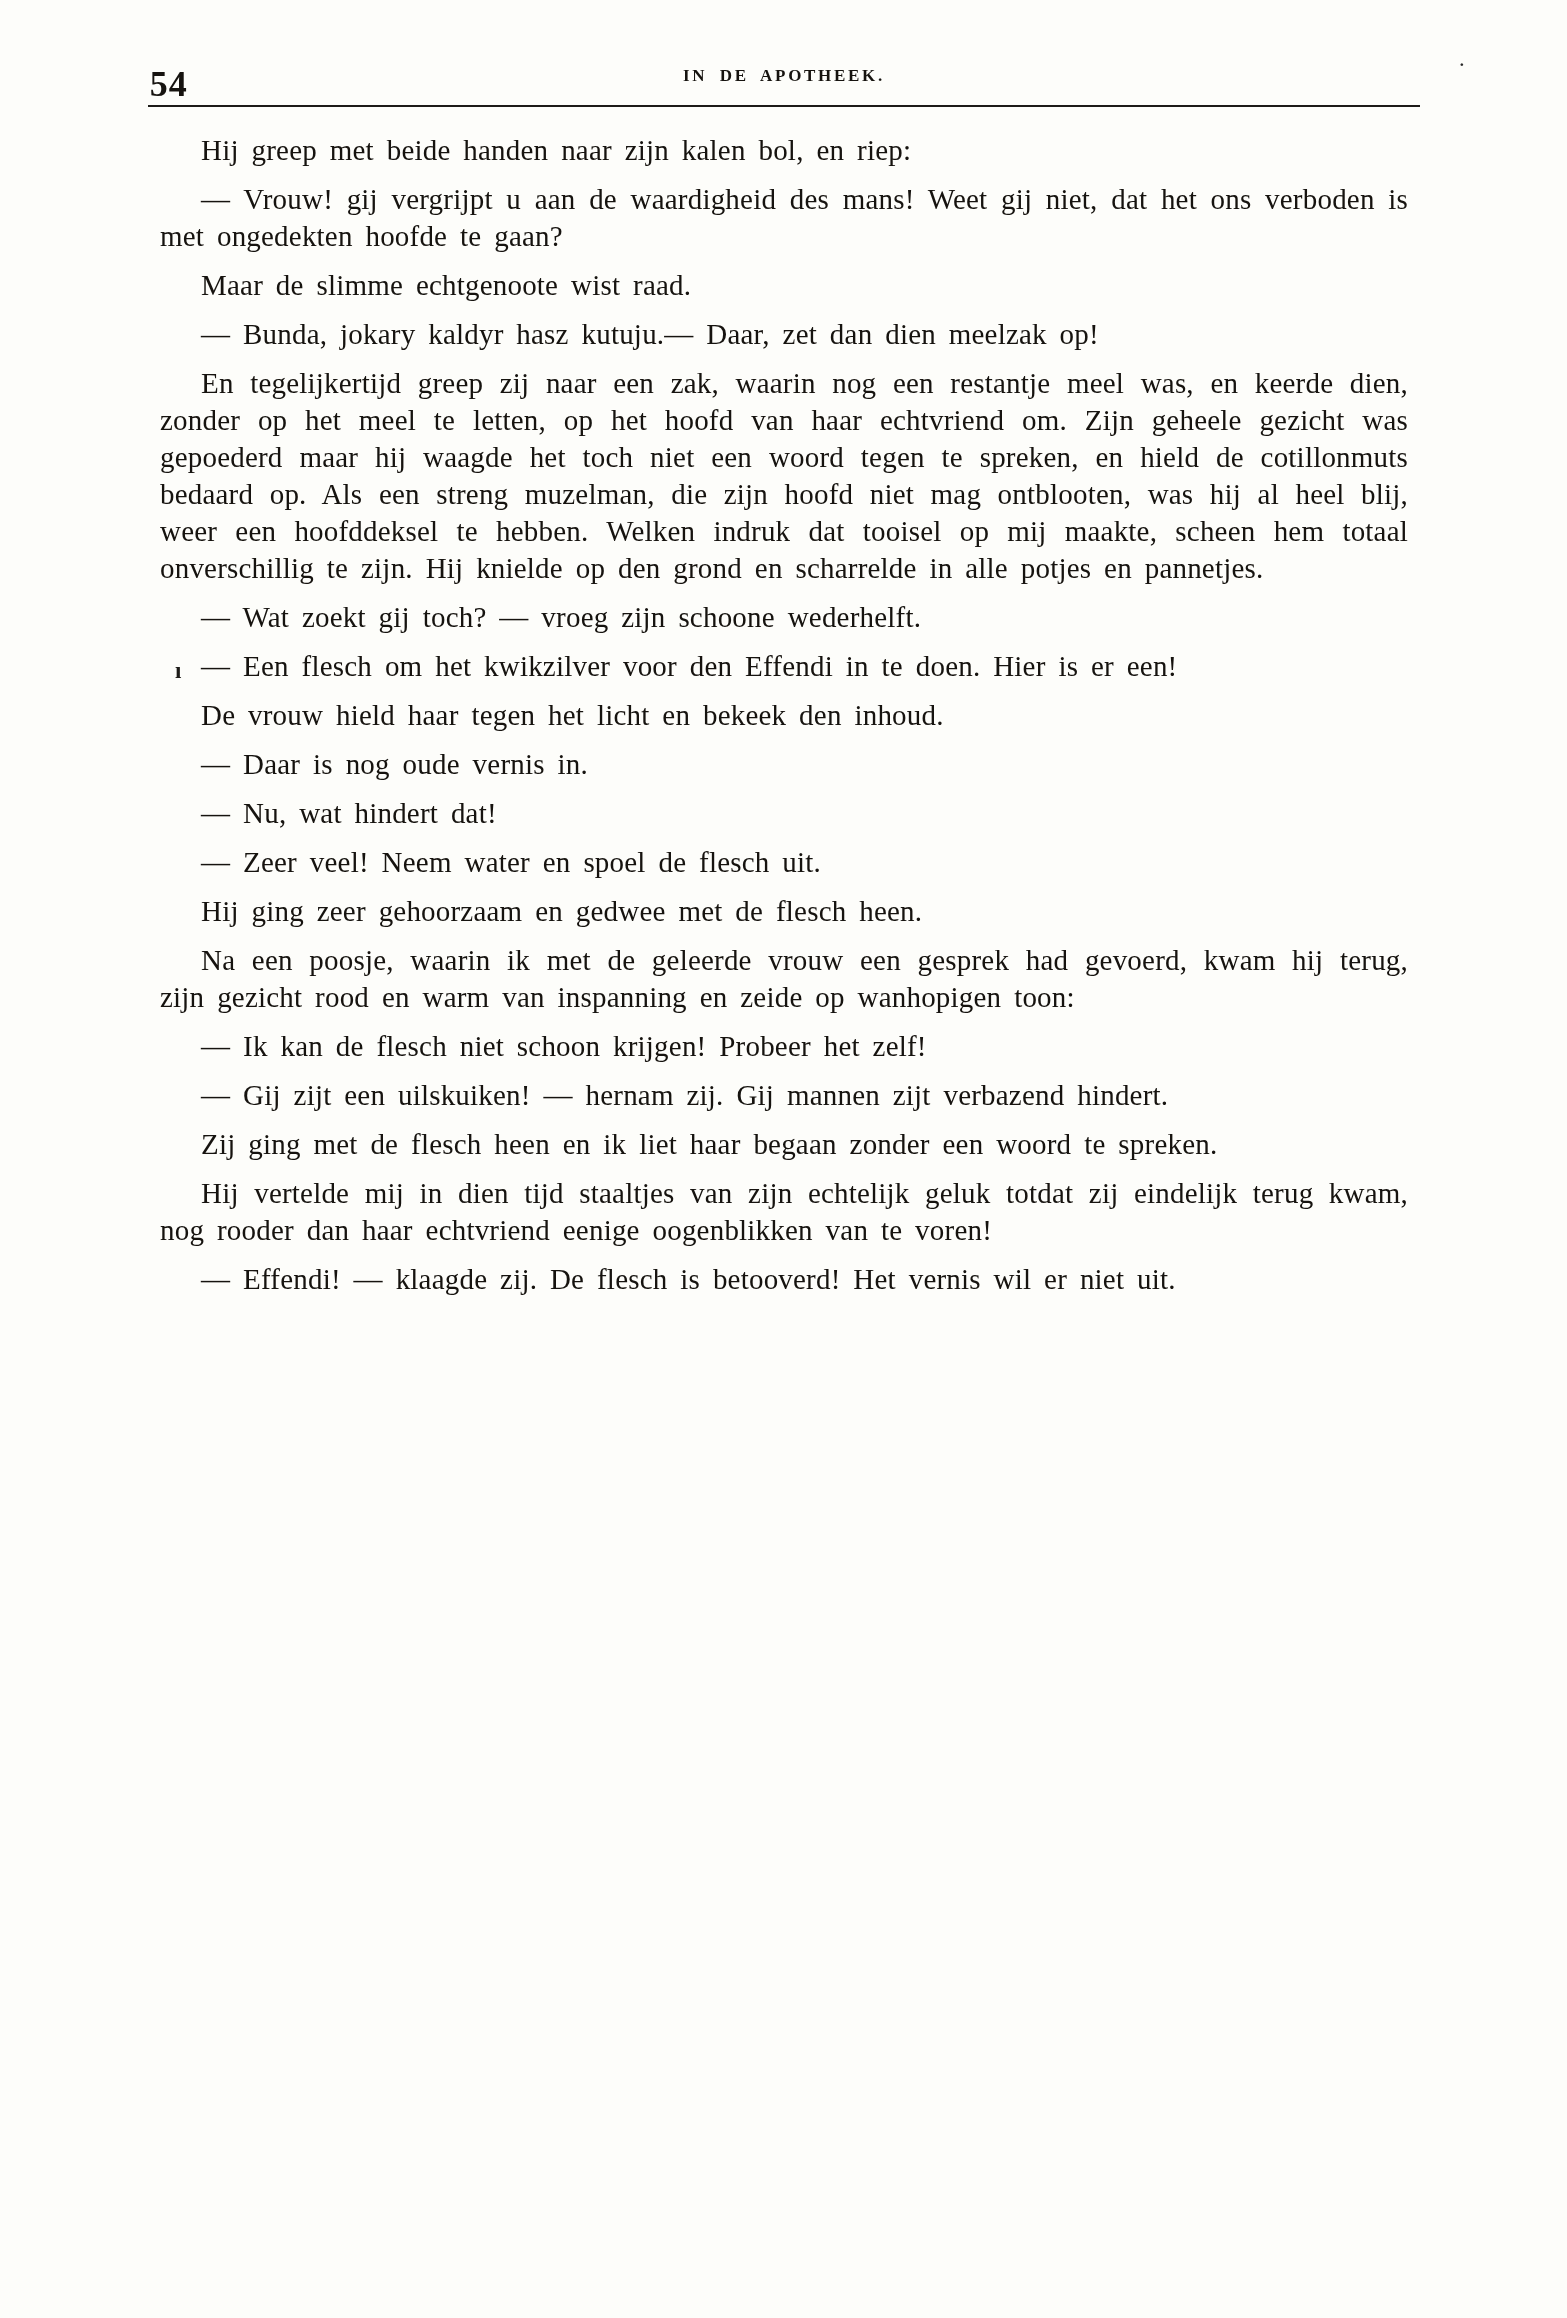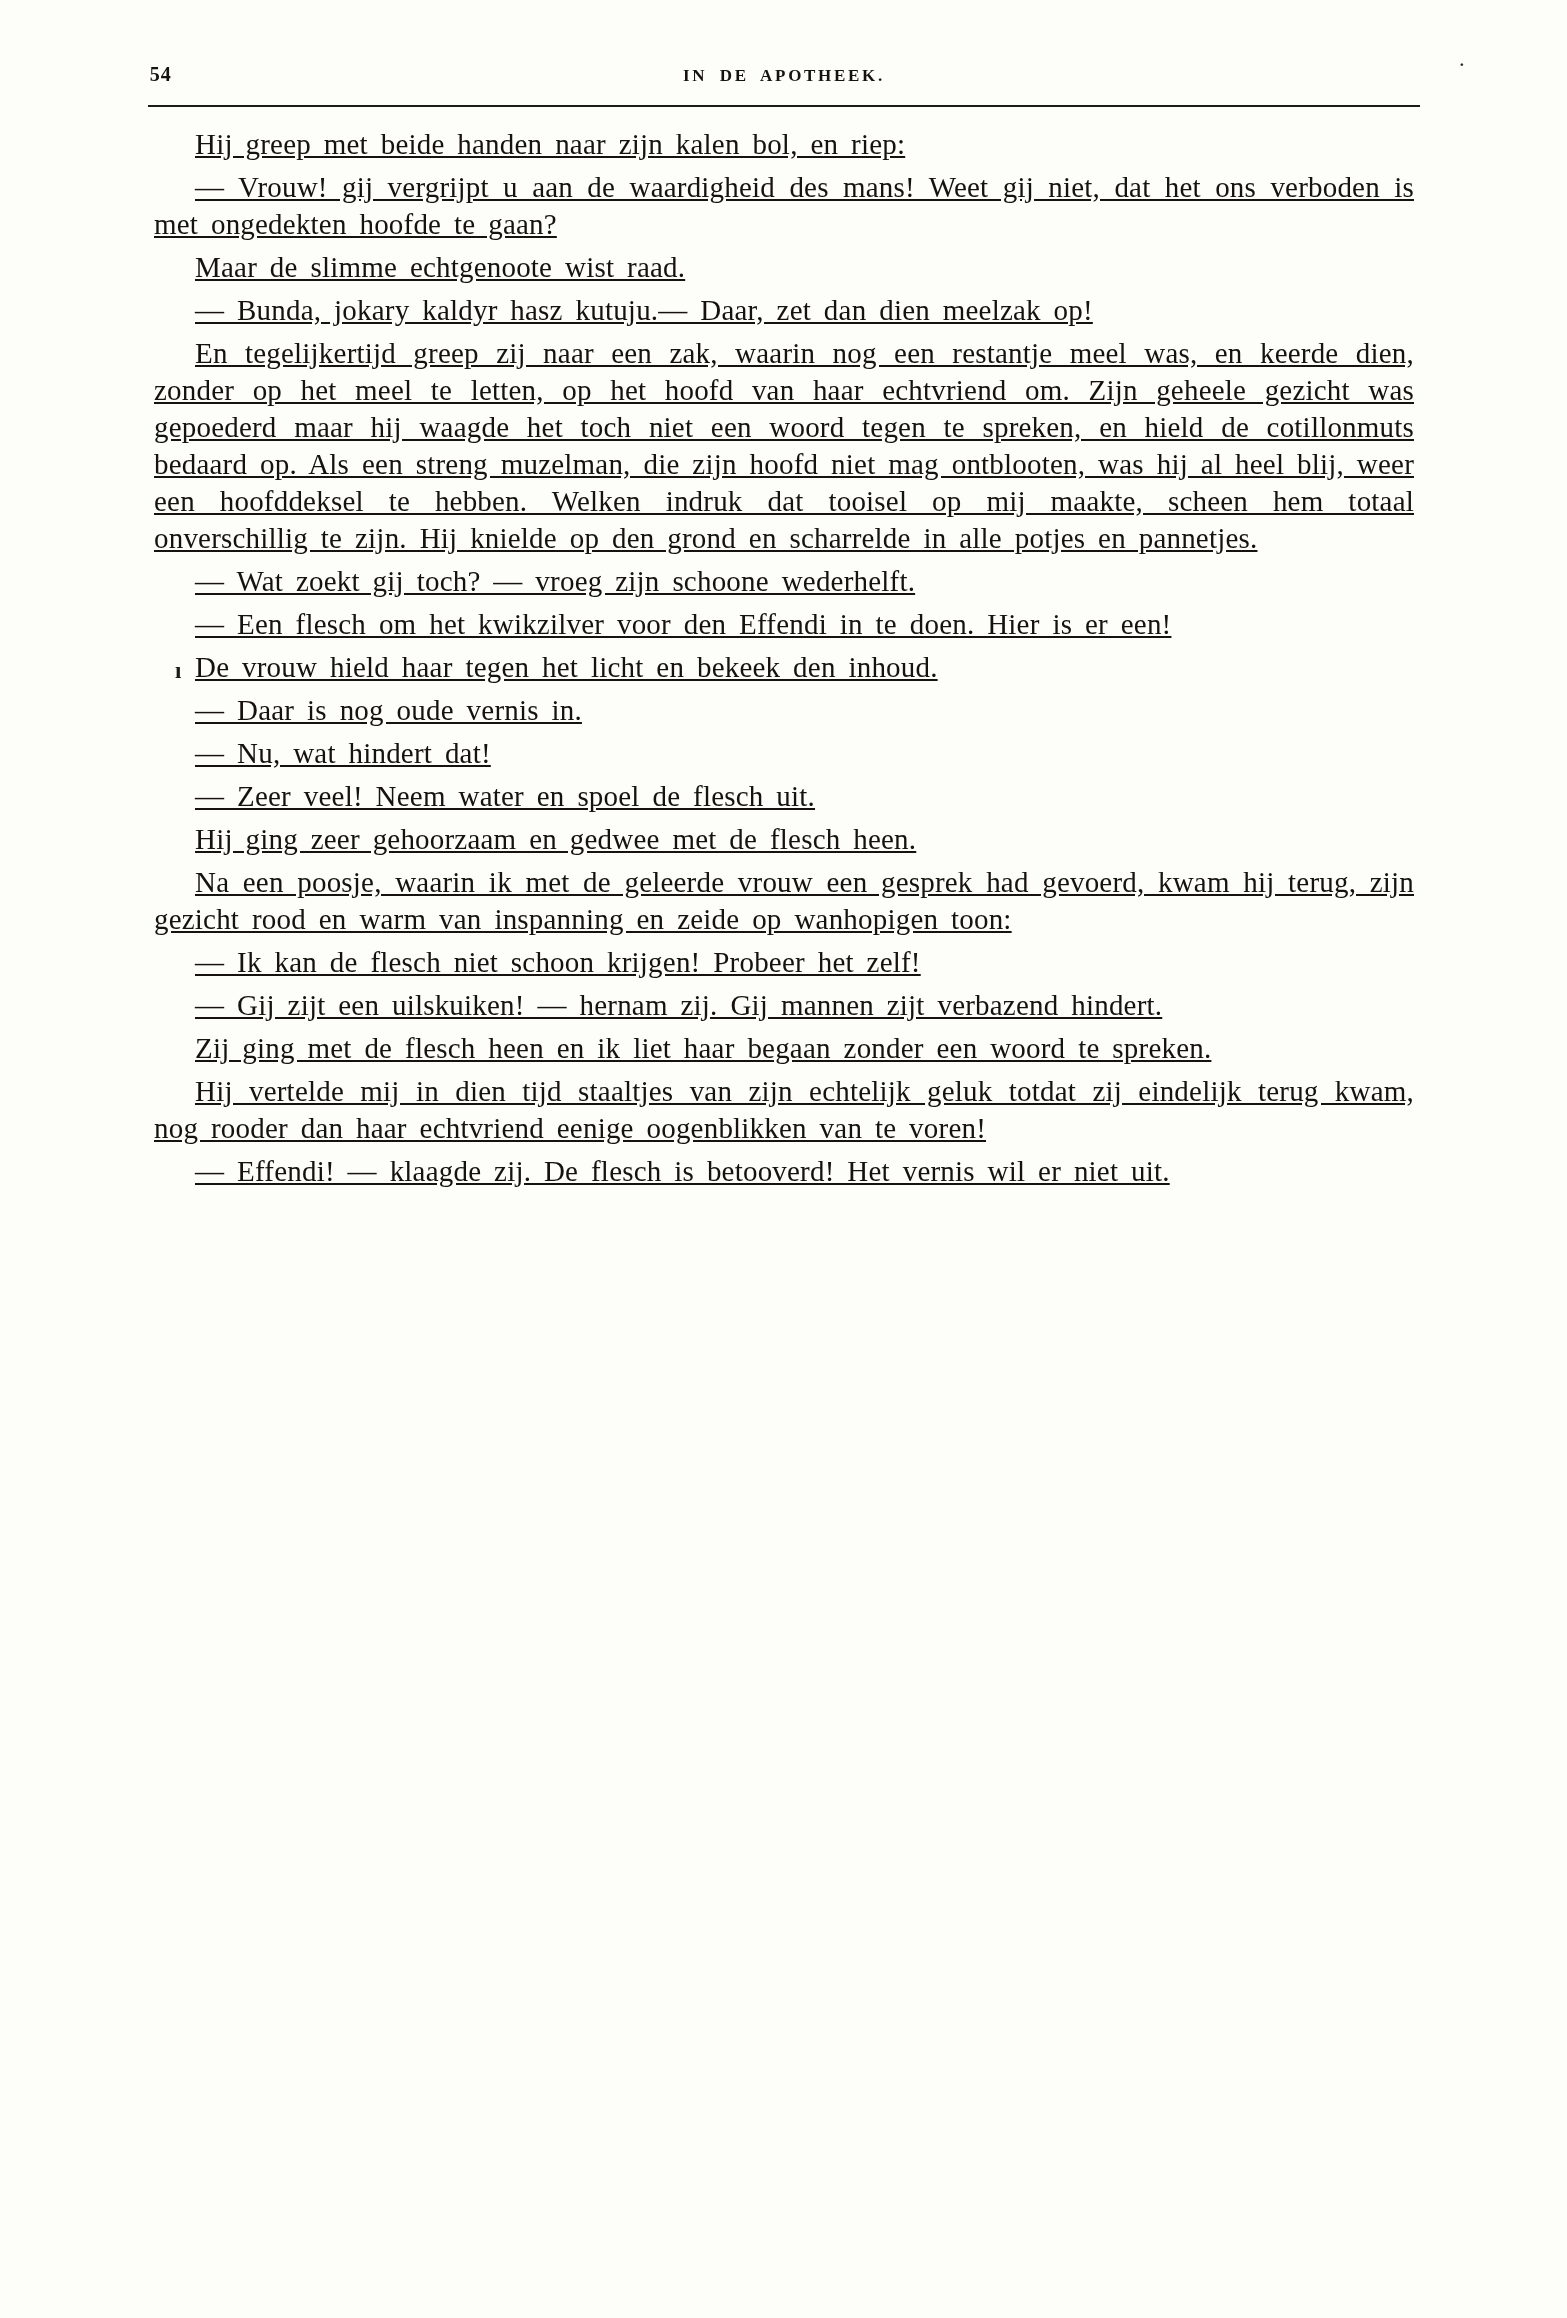--- a/index.html
+++ b/index.html
@@ -21,21 +21,21 @@
     position: absolute;
     top: 61px;
     left: 148px;
     width: 1272px;
     height: 41px;
   }
   .page-number {
     position: absolute;
     left: 1.8px;
     top: 1.8px;
-    font-size: 20px;
+    font-size: 36px;
     font-weight: bold;
     letter-spacing: 0.9px;
   }
   .running-title {
     position: absolute;
     left: 0;
     right: 0;
     top: 5.4px;
     text-align: center;
     font-size: 17px;
@@ -63,24 +63,23 @@
     top: 120px;
     left: 148px;
     width: 1272px;
     font-size: 29px;
     line-height: 37px;
     text-align: justify;
     word-spacing: 5.4px;
     letter-spacing: 0.2px;
   }
   .para {
-    margin: 6px;
+    margin: 12px;
     padding: 0;
     text-indent: 41px;
-    text-decoration: underline;
   }
   .ink-mark {
     position: absolute;
     left: 175px;
     top: 658px;
     font-size: 23px;
     font-weight: bold;
     color: #1d1b18;
   }
 </style>

